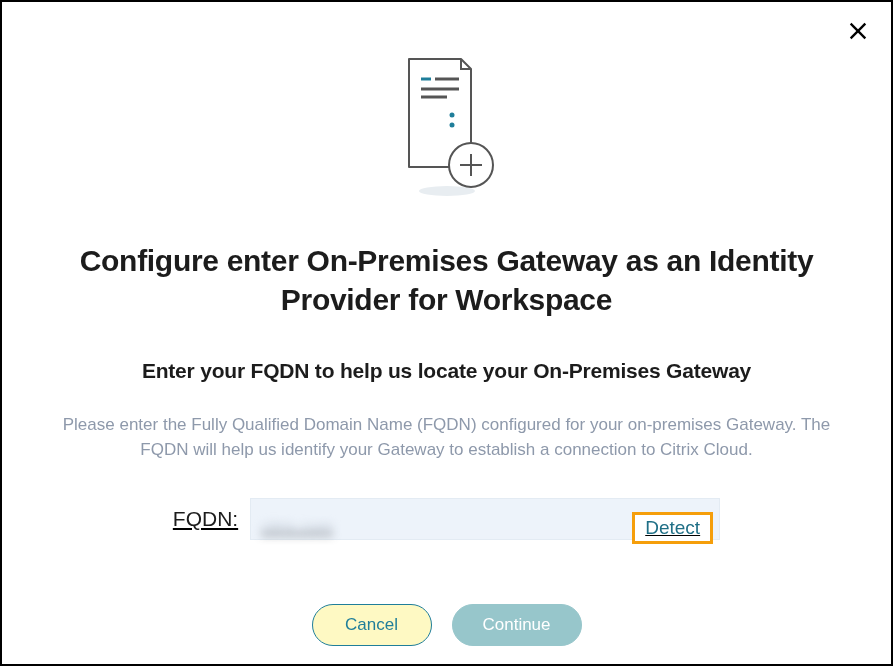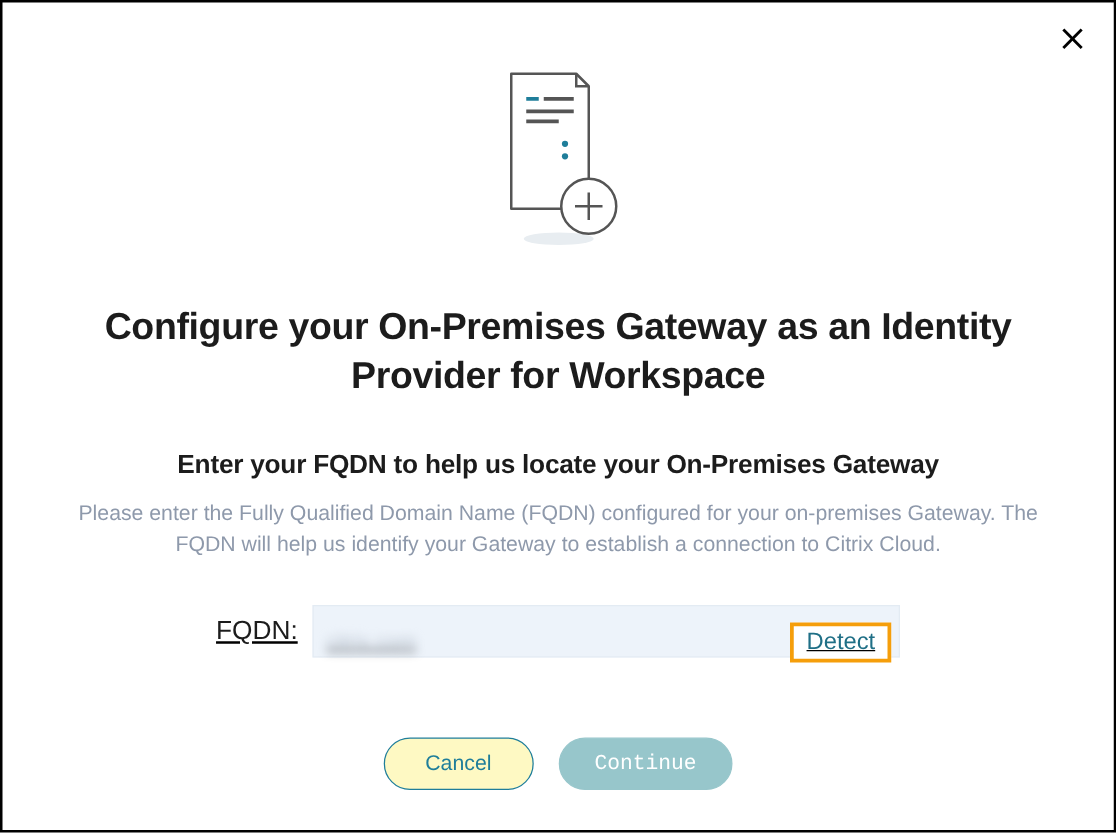--- a/index.html
+++ b/index.html
@@ -39,21 +39,21 @@
       line-height: 1.3;
       max-width: 760px;
       margin-bottom: 40px;
       letter-spacing: -0.3px;
     }
     .subheading {
       font-size: 21px;
       font-weight: 600;
       color: #1c1c1c;
       text-align: left;
-      margin-bottom: 15px;
+      margin-bottom: 30px;
       letter-spacing: -0.2px;
     }
     .description {
       font-size: 17px;
       color: #8e99ab;
       text-align: center;
       line-height: 1.45;
       max-width: 790px;
       margin-bottom: 36px;
     }
@@ -114,21 +114,20 @@
     .btn-cancel {
       background: #fef9c3;
       border: 1.5px solid #1f7e9a;
       color: #1f7e9a;
     }
     .btn-continue {
       background: #97c6cb;
       border: 1.5px solid #97c6cb;
       color: #fff;
       min-width: 130px;
-      font-family: Liberation Mono, monospace;
     }
   </style>
 </head>
 <body>
 
 <div class="close-btn">
   <svg viewBox="0 0 24 24" fill="none">
     <line x1="4" y1="4" x2="20" y2="20"></line>
     <line x1="20" y1="4" x2="4" y2="20"></line>
   </svg>
@@ -150,21 +149,21 @@
       <circle cx="55" cy="68" r="2.5" fill="#1f7e9a"></circle>
 
       <ellipse cx="50" cy="134" rx="28" ry="5" fill="#e8edf1"></ellipse>
 
       <circle cx="74" cy="108" r="22" fill="#ffffff" stroke="#555" stroke-width="2"></circle>
       <line x1="74" y1="97" x2="74" y2="119" stroke="#555" stroke-width="2"></line>
       <line x1="63" y1="108" x2="85" y2="108" stroke="#555" stroke-width="2"></line>
     </svg>
   </div>
 
-  <h1 class="heading">Configure your On-Premises Gateway as an Identity Provider for Workspace</h1>
+  <h1 class="heading">Configure enter On-Premises Gateway as an Identity Provider for Workspace</h1>
 
   <h2 class="subheading">Enter your FQDN to help us locate your On-Premises Gateway</h2>
 
   <p class="description">Please enter the Fully Qualified Domain Name (FQDN) configured for your on-premises Gateway. The FQDN will help us identify your Gateway to establish a connection to Citrix Cloud.</p>
 
   <div class="fqdn-row">
     <span class="fqdn-label">FQDN:</span>
     <div class="fqdn-field">
       <input type="text" class="fqdn-input" value="citrix.com" style="">
       <button class="detect-btn">Detect</button>

